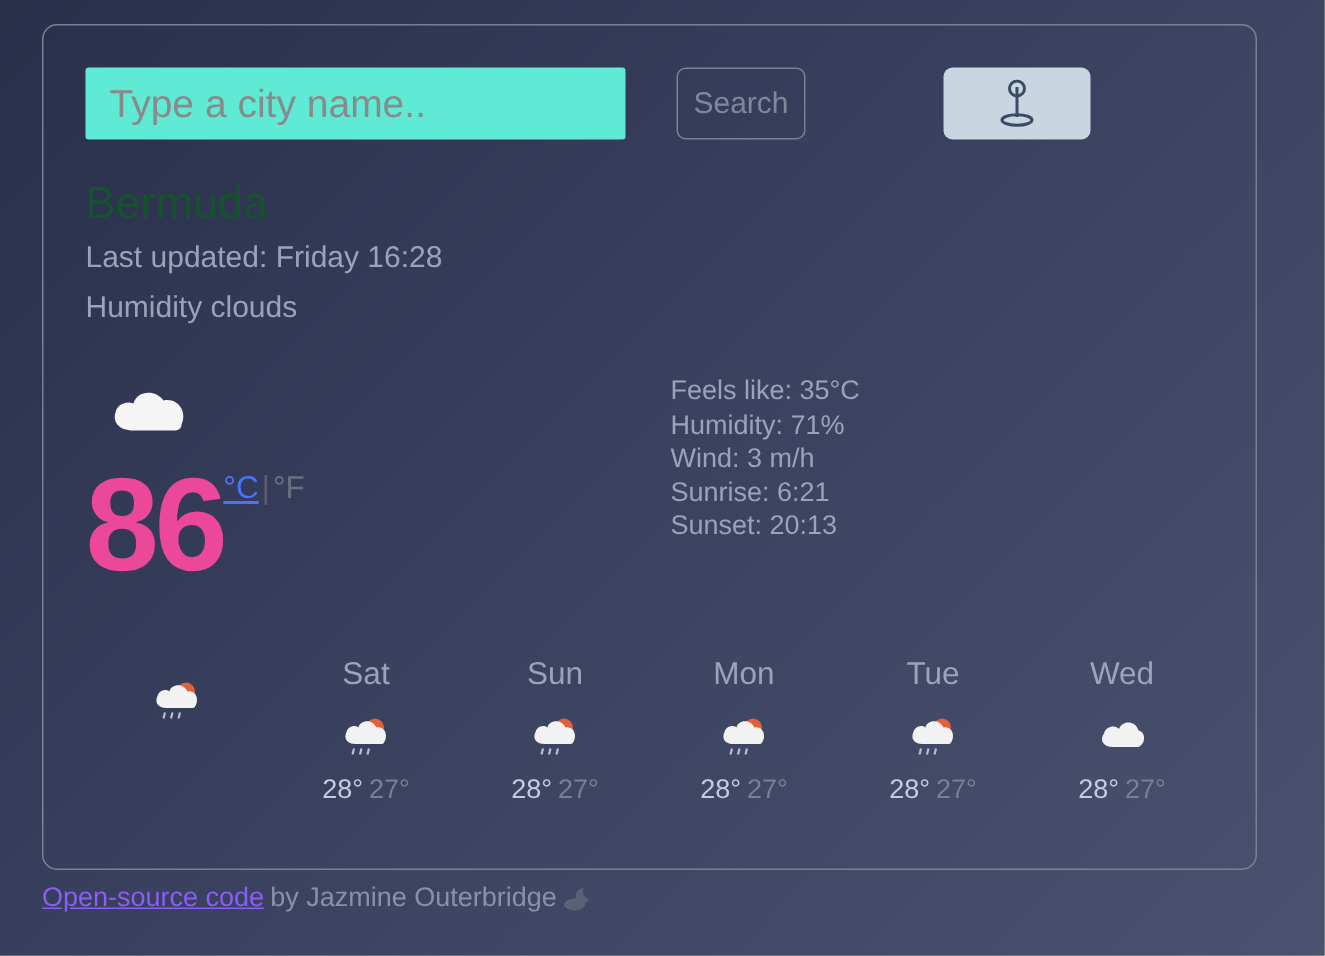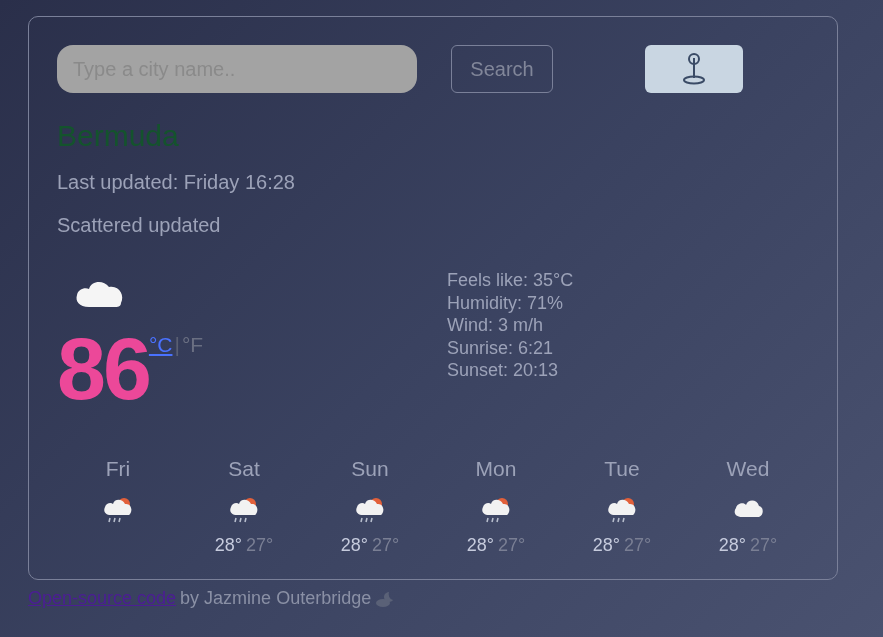--- a/index.html
+++ b/index.html
@@ -22,30 +22,30 @@
     padding: 28px;
   }
   .search-row {
     display: flex;
     align-items: center;
     gap: 34px;
   }
   .city-input {
     width: 360px;
     height: 48px;
-    border-radius: 16px;
+    border-radius: 2px;
     border: none;
-    background: #a3a3a3;
-    font-size: 20px;
+    background: #5eead4;
+    font-size: 26px;
     padding: 0 16px;
     color: #333;
   }
   .city-input::placeholder { color: #8a8a8a; }
   .search-btn {
-    width: 102px;
+    width: 86px;
     height: 48px;
     border: 1px solid #7a8099;
     border-radius: 6px;
     background: transparent;
     color: #818699;
     font-size: 20px;
     cursor: pointer;
   }
   .locate-btn {
     margin-left: 58px;
@@ -59,21 +59,21 @@
     justify-content: center;
     cursor: pointer;
   }
   .loc-title {
     margin-top: 26px;
     font-size: 30px;
     color: #14532d;
     font-weight: 400;
   }
   .loc-sub {
-    margin-top: 16px;
+    margin-top: 6px;
     font-size: 20px;
     color: #9ca2b8;
     line-height: 1.35;
   }
   .main-row {
     display: flex;
     margin-top: 36px;
     gap: 30px;
   }
   .current {
@@ -149,21 +149,21 @@
     position: absolute;
     left: 28px;
     top: 588px;
     font-size: 18px;
     color: #8a90a5;
     display: flex;
     align-items: center;
     gap: 4px;
   }
   .footer a {
-    color: #4c1d95;
+    color: #8b5cf6;
     text-decoration: underline;
   }
 </style>
 </head>
 <body>
 
 <div class="card">
 
   <div class="search-row">
     <input class="city-input" type="text" placeholder="Type a city name.." style="">
@@ -172,21 +172,21 @@
       <svg width="28" height="32" viewBox="0 0 28 32">
         <ellipse cx="14" cy="27" rx="10" ry="3.5" fill="none" stroke="#3a4b66" stroke-width="2"></ellipse>
         <line x1="14" y1="5" x2="14" y2="25" stroke="#3a4b66" stroke-width="2"></line>
         <circle cx="14" cy="6" r="5" fill="none" stroke="#3a4b66" stroke-width="2"></circle>
       </svg>
     </button>
   </div>
 
   <div class="loc-title">Bermuda</div>
   <div class="loc-sub">Last updated: Friday 16:28</div>
-  <div class="loc-sub">Scattered updated</div>
+  <div class="loc-sub">Humidity clouds</div>
 
   <div class="main-row">
     <div class="current">
       <div class="cloud-icon-big">
         <svg width="58" height="40" viewBox="0 0 58 40">
           <path d="M18 32 C8 32 4 26 6 20 C7 14 14 12 18 14 C20 6 32 4 38 12 C48 10 54 20 50 28 C50 32 46 32 44 32 Z" fill="#f5f5f5"></path>
         </svg>
       </div>
       <div class="temp-row">
         <div class="temp-big">86</div>
@@ -202,21 +202,20 @@
       <div>Humidity: 71%</div>
       <div>Wind: 3 m/h</div>
       <div>Sunrise: 6:21</div>
       <div>Sunset: 20:13</div>
     </div>
   </div>
 
   <div class="forecast">
 
     <div class="fday">
-      <div class="fday-label">Fri</div>
       <div class="fday-icon">
           <svg width="34" height="30" viewBox="0 0 34 30">
             <circle cx="23" cy="9" r="6" fill="#e2603a"></circle>
             <path d="M10 20 C4 20 2 16 4 12 C5 8 10 7 12 9 C13 4 21 3 24 9 C30 8 32 15 29 19 C29 20 27 20 26 20 Z" fill="#f2f2f2"></path>
             <line x1="9" y1="23" x2="8" y2="27" stroke="#b8bfce" stroke-width="1.5"></line>
             <line x1="14" y1="23" x2="13" y2="27" stroke="#b8bfce" stroke-width="1.5"></line>
             <line x1="19" y1="23" x2="18" y2="27" stroke="#b8bfce" stroke-width="1.5"></line>
           </svg>
         </div>
     </div>

